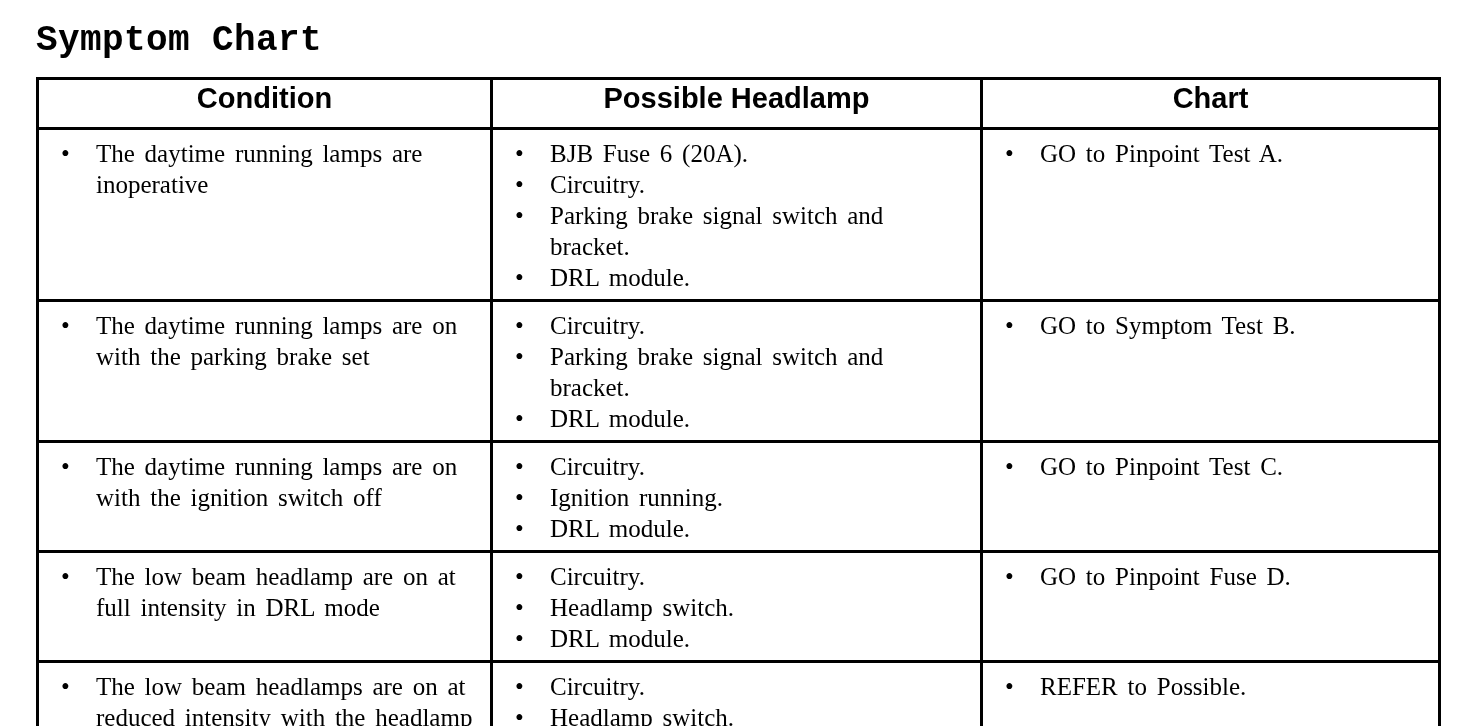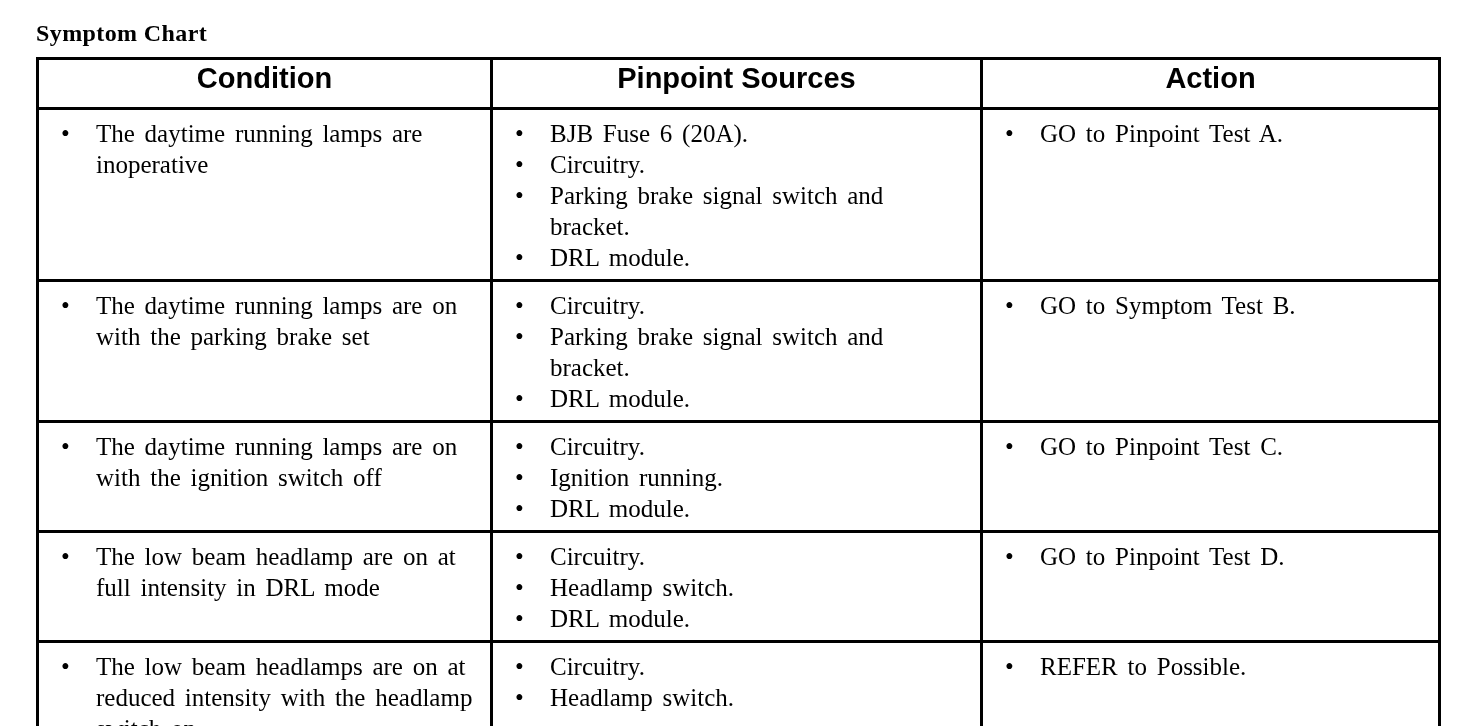--- a/index.html
+++ b/index.html
@@ -6,25 +6,25 @@
   html, body { background: #ffffff; }
   body {
     width: 1472px;
     height: 726px;
     overflow: hidden;
     color: #000000;
     font-family: "Liberation Serif", "DejaVu Serif", serif;
     padding: 20px 34px 0 36px;
   }
   .doc-title {
-    font-family: Liberation Serif, serif;
+    font-family: Liberation Mono, monospace;
     font-weight: bold;
-    font-size: 24px;
+    font-size: 36px;
     letter-spacing: 0.4px;
-    margin-bottom: 10px;
+    margin-bottom: 16px;
   }
   table.symptom-table {
     border-collapse: collapse;
     table-layout: fixed;
     width: 1402px;
   }
   .symptom-table th,
   .symptom-table td {
     border: 3px solid #000000;
     vertical-align: top;
@@ -76,22 +76,22 @@
 
 <table class="symptom-table">
   <colgroup>
     <col class="col-condition">
     <col class="col-sources">
     <col class="col-action">
   </colgroup>
   <thead>
     <tr>
       <th>Condition</th>
-      <th>Pinpoint Sources</th>
-      <th>Action</th>
+      <th>Possible Headlamp</th>
+      <th>Chart</th>
     </tr>
   </thead>
   <tbody>
 
     <tr class="row-1">
       <td>
         <ul class="bullet-list">
           <li class="bullet-item">
             <span class="bullet-glyph">•</span>
             <span class="bullet-text">The daytime running lamps are inoperative</span>
@@ -220,21 +220,21 @@
           <li class="bullet-item">
             <span class="bullet-glyph">•</span>
             <span class="bullet-text">DRL module.</span>
           </li>
         </ul>
       </td>
       <td>
         <ul class="bullet-list">
           <li class="bullet-item">
             <span class="bullet-glyph">•</span>
-            <span class="bullet-text">GO to Pinpoint Test D.</span>
+            <span class="bullet-text">GO to Pinpoint Fuse D.</span>
           </li>
         </ul>
       </td>
     </tr>
 
     <tr class="row-5">
       <td>
         <ul class="bullet-list">
           <li class="bullet-item">
             <span class="bullet-glyph">•</span>

